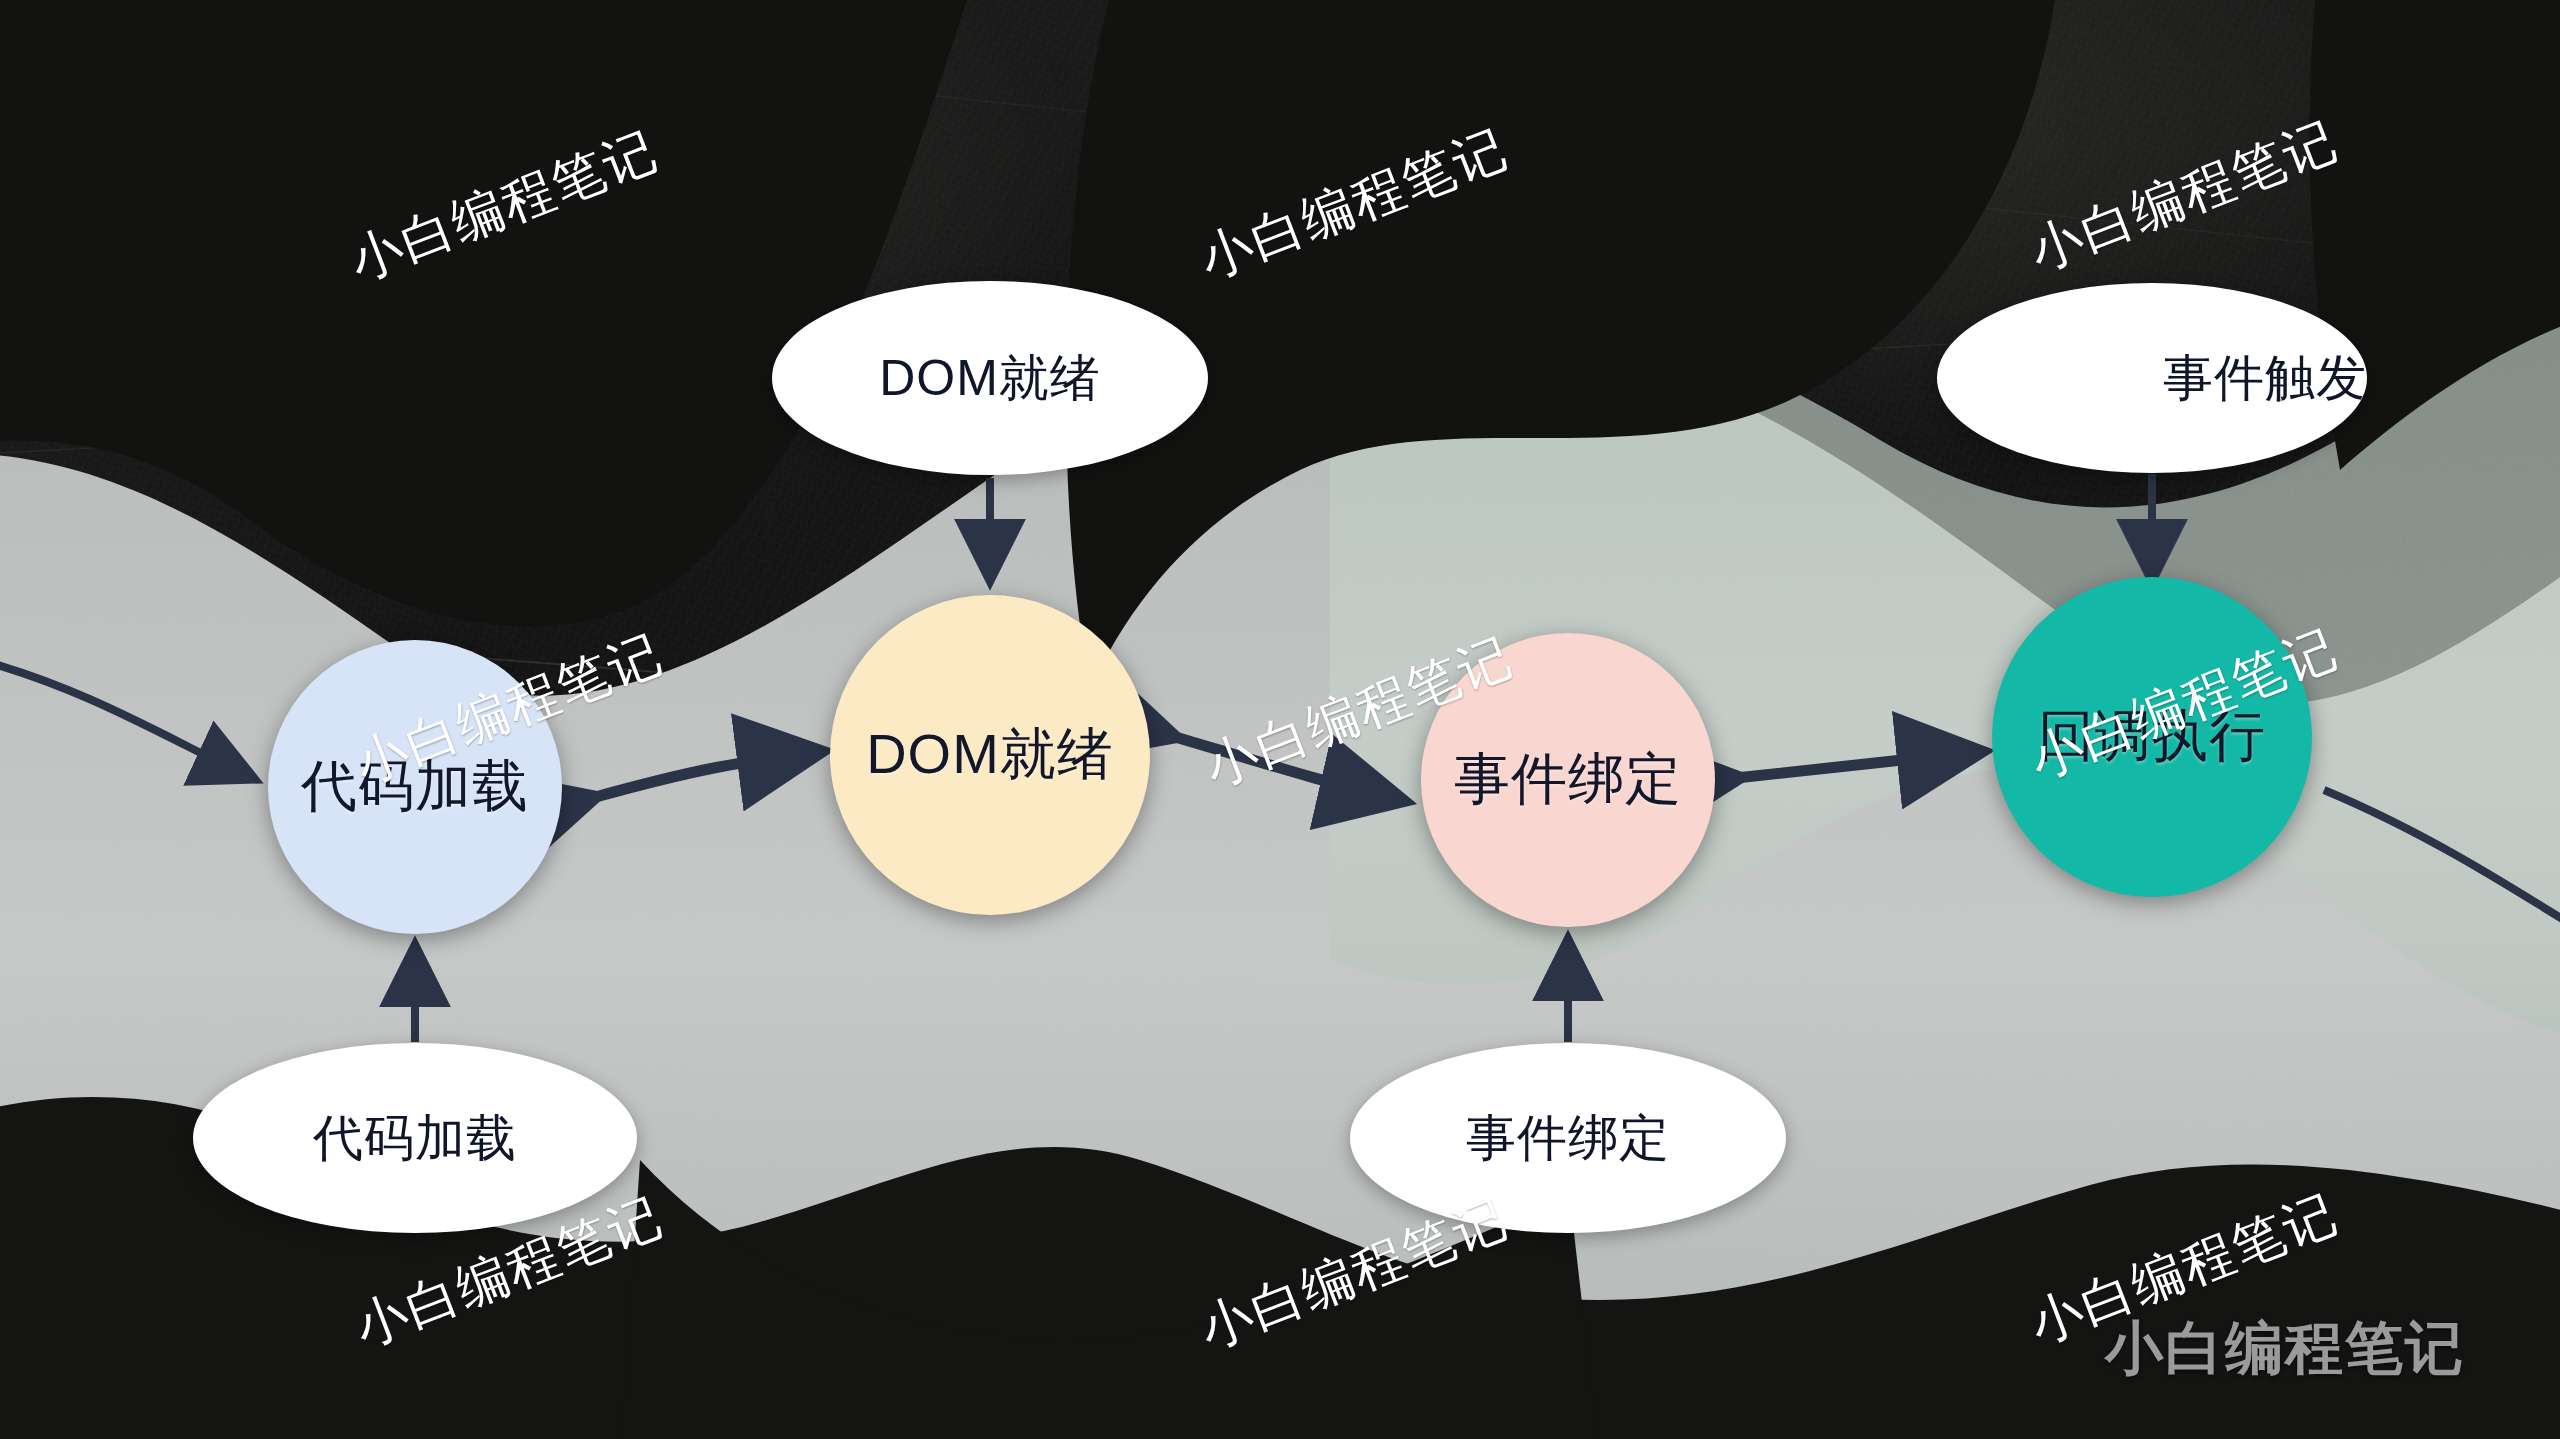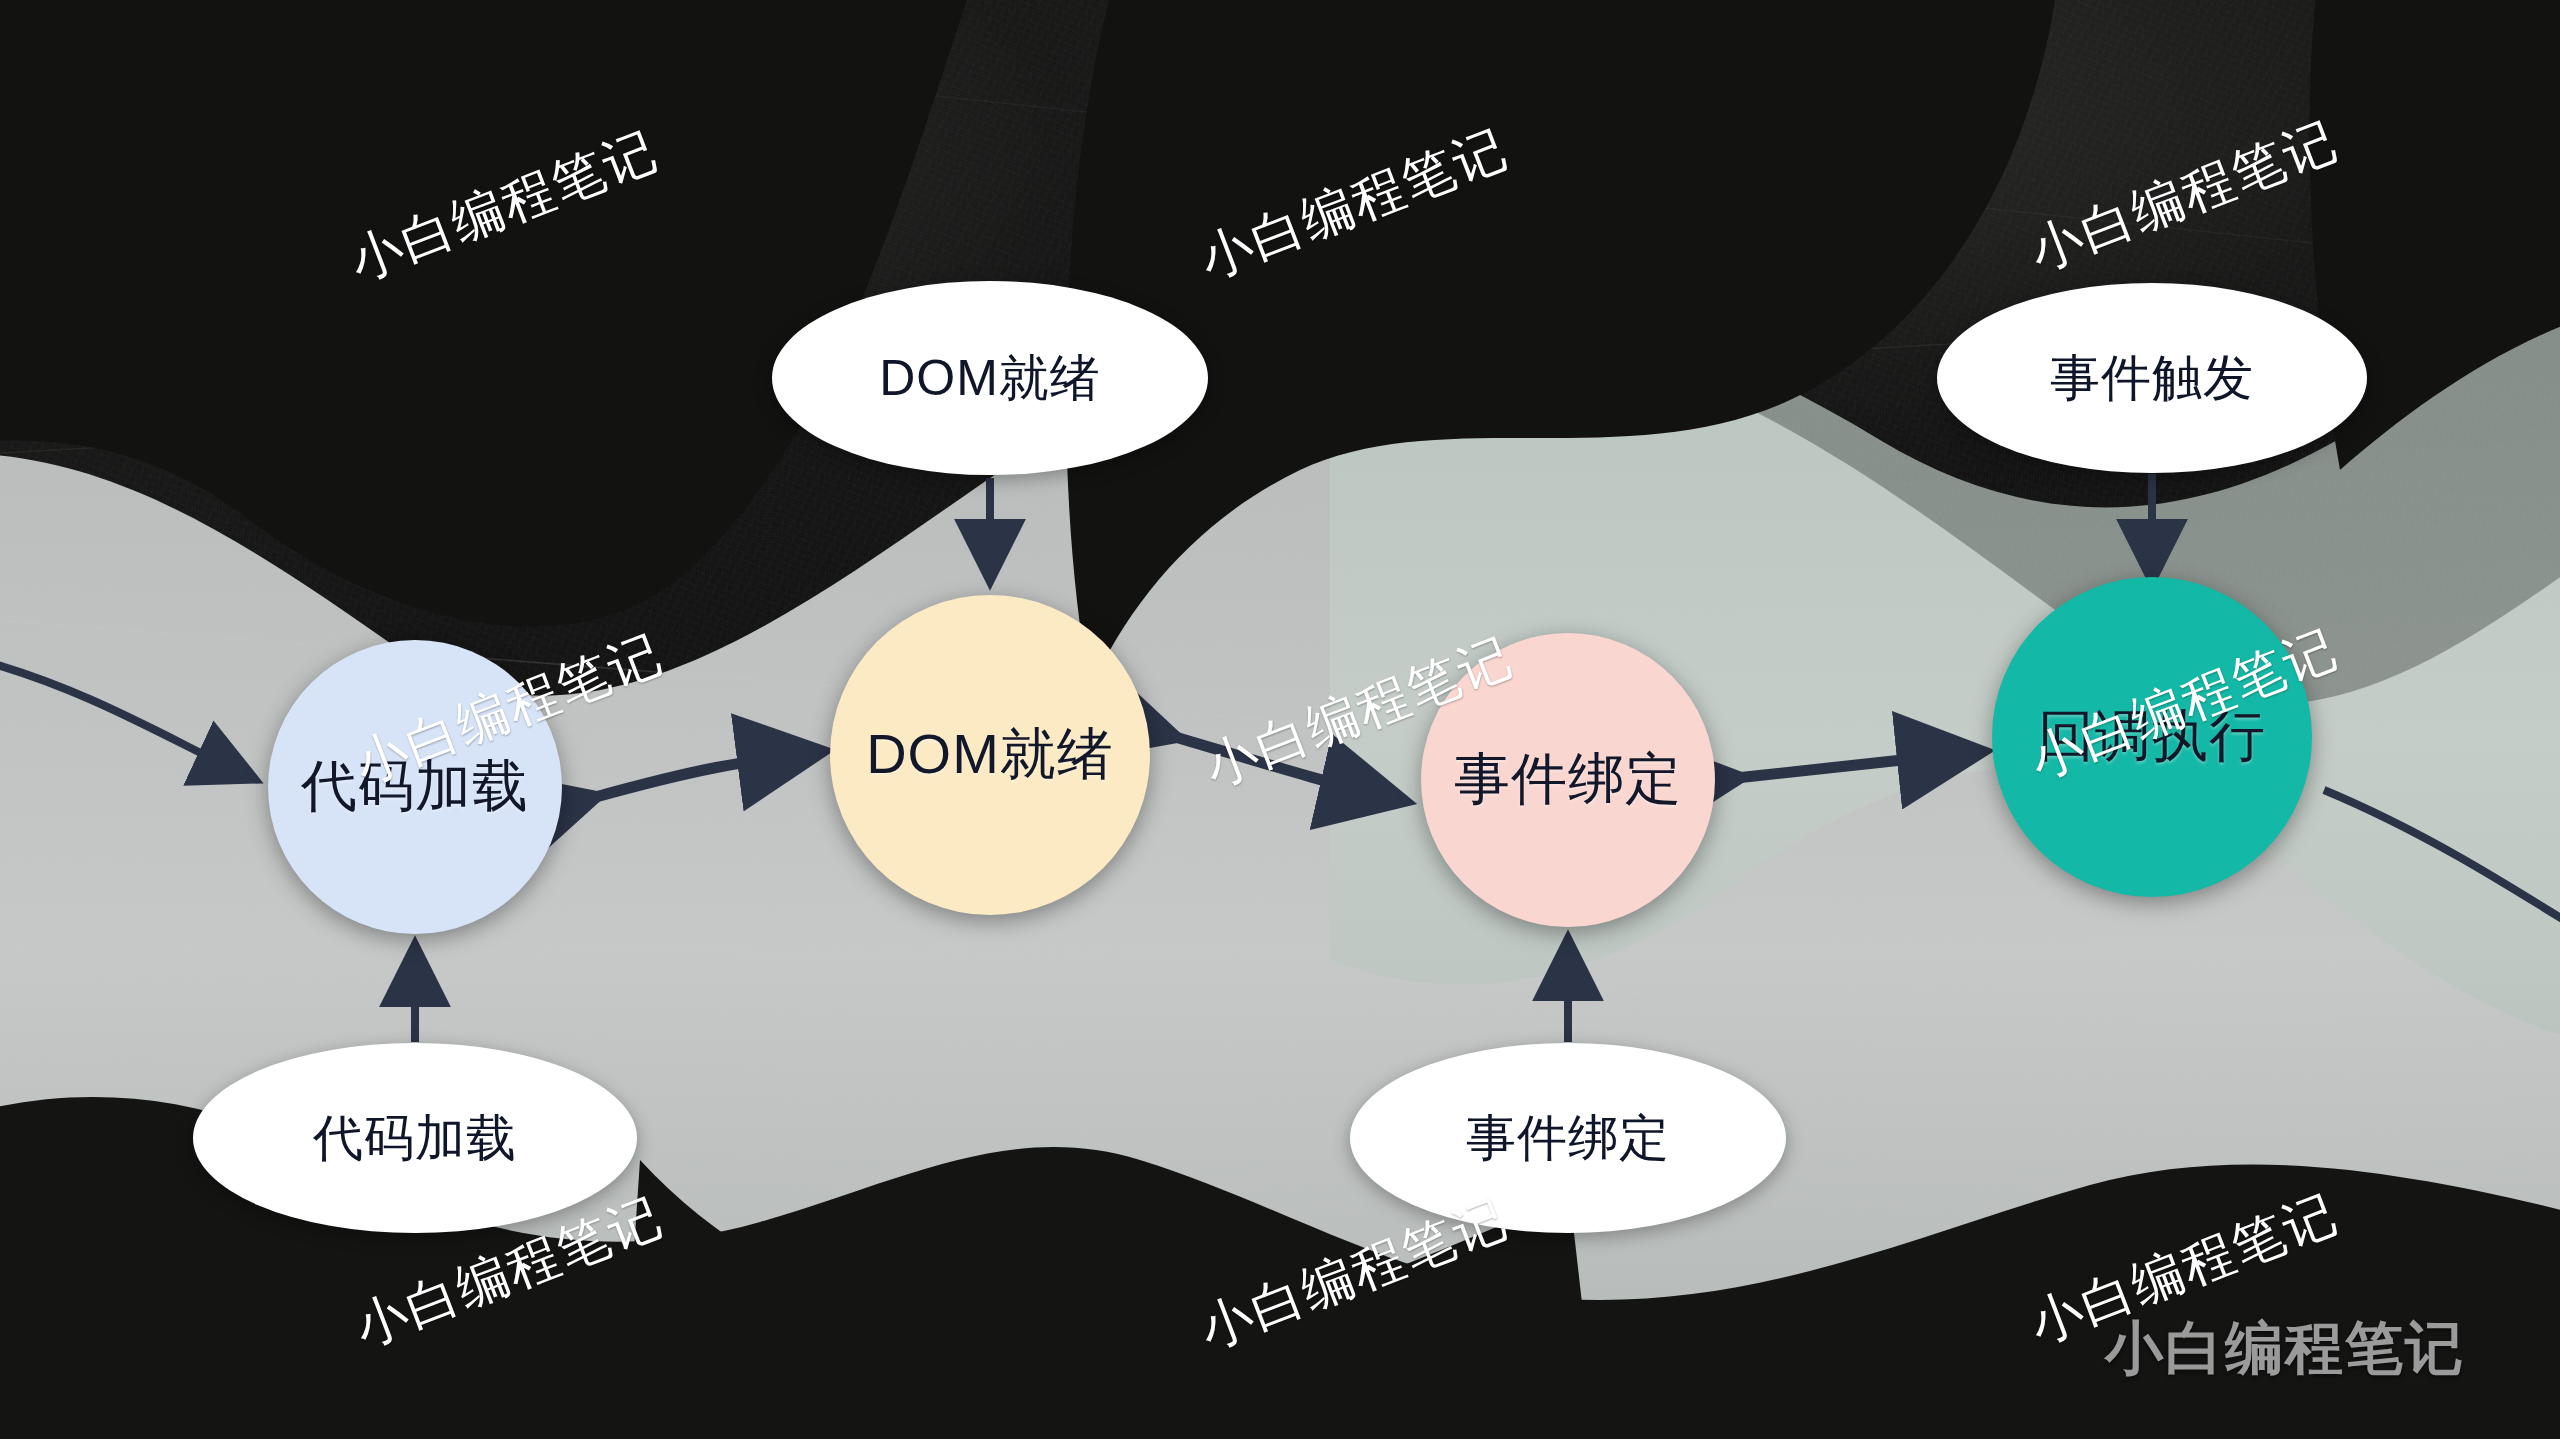--- a/index.html
+++ b/index.html
@@ -253,21 +253,21 @@
   </div>
 
   <div class="circle" style="left:1992px;top:577px;width:320px;height:320px;background:#14b8a6;">
     <span>回调执行</span>
   </div>
 
   <div class="ellipse" style="left:772px;top:281px;width:436px;height:194px;">
     <span>DOM就绪</span>
   </div>
 
-  <div class="ellipse" style="left:1937px;top:283px;width:430px;height:190px;">
+  <div class="ellipse" style="left:1937px;top:283px;width:430px;height:190px;justify-content:flex-end;">
     <span>事件触发</span>
   </div>
 
   <div class="ellipse" style="left:193px;top:1043px;width:444px;height:190px;">
     <span>代码加载</span>
   </div>
 
   <div class="ellipse" style="left:1350px;top:1043px;width:436px;height:190px;">
     <span>事件绑定</span>
   </div>

